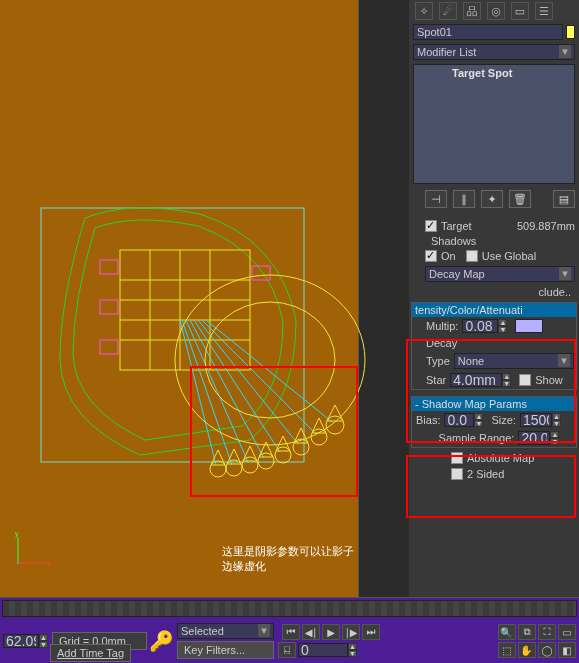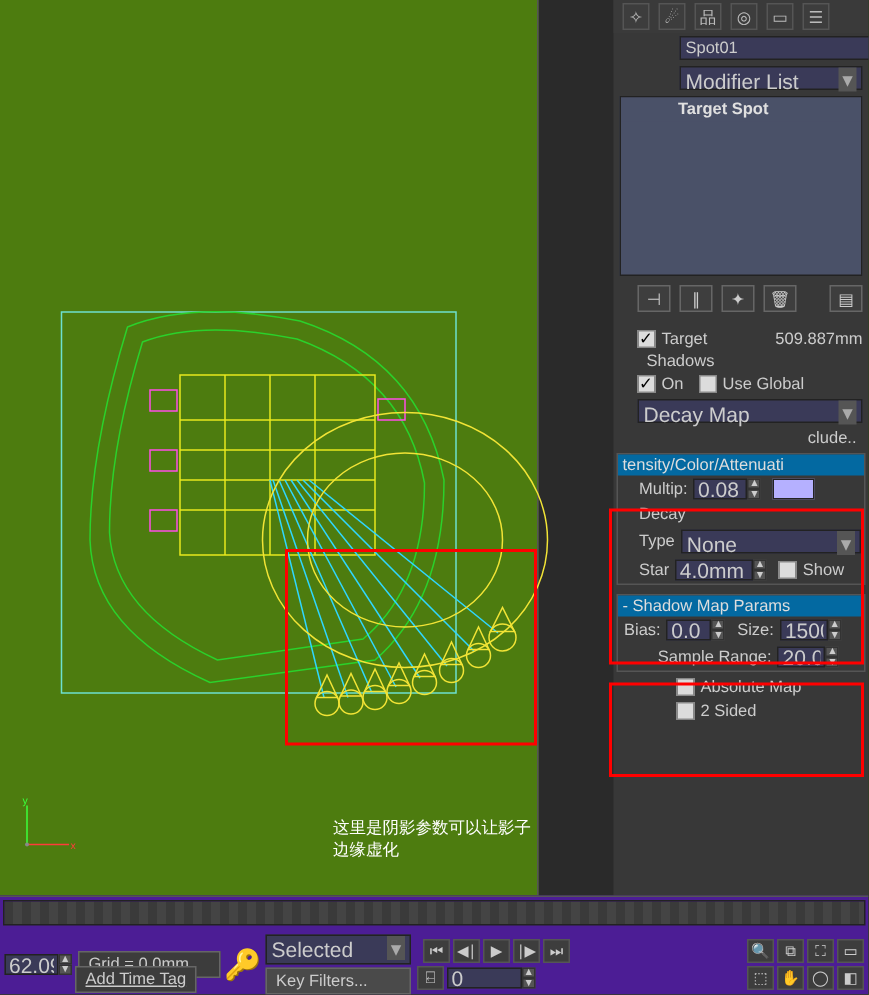--- a/index.html
+++ b/index.html
@@ -1,34 +1,34 @@
 <!DOCTYPE html>
 <html><head>
 <meta charset="utf-8">
 <style>
 * { box-sizing: border-box; margin: 0; padding: 0; font-family: "Microsoft YaHei", Arial, sans-serif; }
 html, body { width: 579px; height: 663px; overflow: hidden; background: #2a2a2a; color: #ccc; font-size: 11px; }
 .root { position: relative; width: 579px; height: 663px; }
 
 
-.viewport { position: absolute; left: 0; top: 0; width: 359px; height: 597px; background: #4d7c0f; border-right: 1px solid #555; }
+.viewport { position: absolute; left: 0; top: 0; width: 359px; height: 597px; background: #a16207; border-right: 1px solid #555; }
 .viewport .axis { position: absolute; left: 12px; bottom: 28px; width: 40px; height: 40px; }
 .axis svg { width: 40px; height: 40px; }
 .vp-svg { position: absolute; left: 0; top: 0; width: 409px; height: 597px; }
 .red-box1 { position: absolute; left: 190px; top: 366px; width: 168px; height: 131px; border: 2px solid #ff0000; pointer-events:none;}
 .overlay-text { position: absolute; left: 222px; top: 544px; color:#fff; font-size:11px; }
 
 
 .rpanel { position: absolute; left: 409px; top: 0; width: 170px; height: 597px; background: #383838; }
 .top-icons { display: flex; gap: 6px; padding: 2px 6px; background: #3a3a3a; height: 22px; align-items: center; }
 .top-icons .ico { width: 18px; height: 18px; display:flex; align-items:center; justify-content:center; color:#bbb; border:1px solid #555; background:#3d3d3d; }
 
-.field-row { display:flex; align-items:center; padding: 2px 4px; gap:3px;margin-left:40px; }
+.field-row { display:flex; align-items:center; padding: 2px 4px; gap:3px; }
 .txtinput { background:#3a3a58; border:1px solid #222; color:#ccc; height:16px; padding:1px 3px; font-size:11px; flex:1; }
-.select   { background:#3a3a58; border:1px solid #222; color:#ccc; height:16px; padding:1px 3px; font-size:14px; flex:1; position:relative; }
+.select   { background:#3a3a58; border:1px solid #222; color:#ccc; height:16px; padding:1px 3px; font-size:11px; flex:1; position:relative; }
 .select::after { content:"▾"; position:absolute; right:3px; top:0; color:#aaa; background:#555; width:12px; text-align:center; }
 .color-swatch { width:26px; height:14px; background:#ffff55; border:1px solid #222; }
 .modstack { margin: 2px 4px; height: 120px; background: #4a5168; border:1px solid #222; }
 .modstack .head { background:#4a5168; padding:2px 38px; color:#e0e0e0; font-weight:bold; font-size:11px; }
 .mod-icons { display:flex; gap:6px; padding:4px 4px 4px 16px; align-items:center; }
 .mod-icons .mico { width:22px; height:18px; background:#3e3e3e; border:1px solid #666; display:flex; align-items:center; justify-content:center; font-size:11px; color:#ccc; }
 .mod-icons .mico.last { margin-left:auto; }
 
 .params { margin-top:6px; padding:0 2px; position:relative; height: 344px; }
 .prow { display:flex; align-items:center; padding:2px 2px 2px 14px; gap:4px; }

